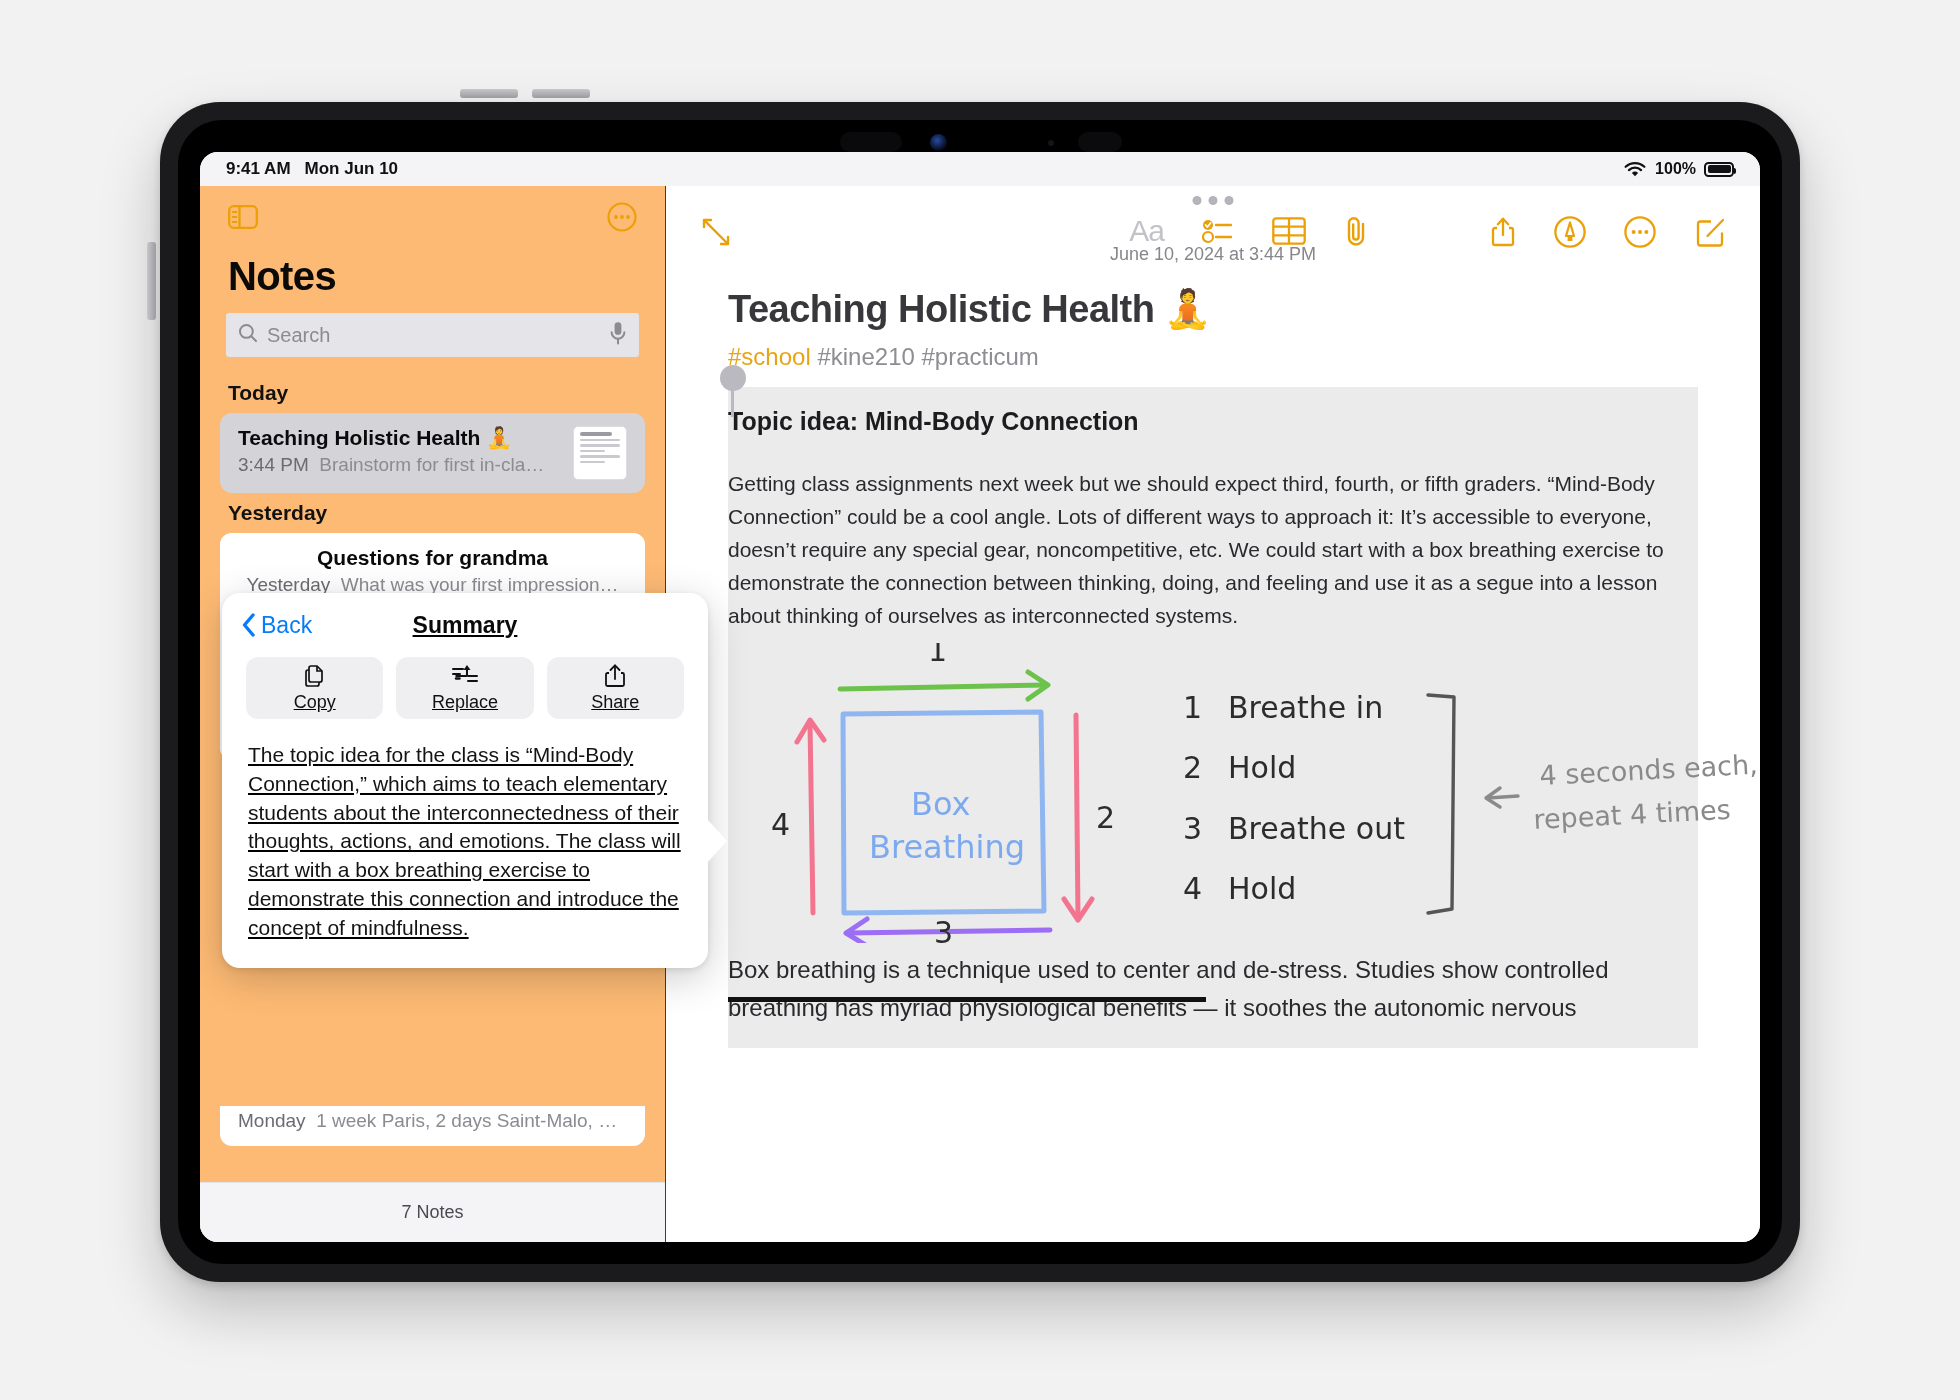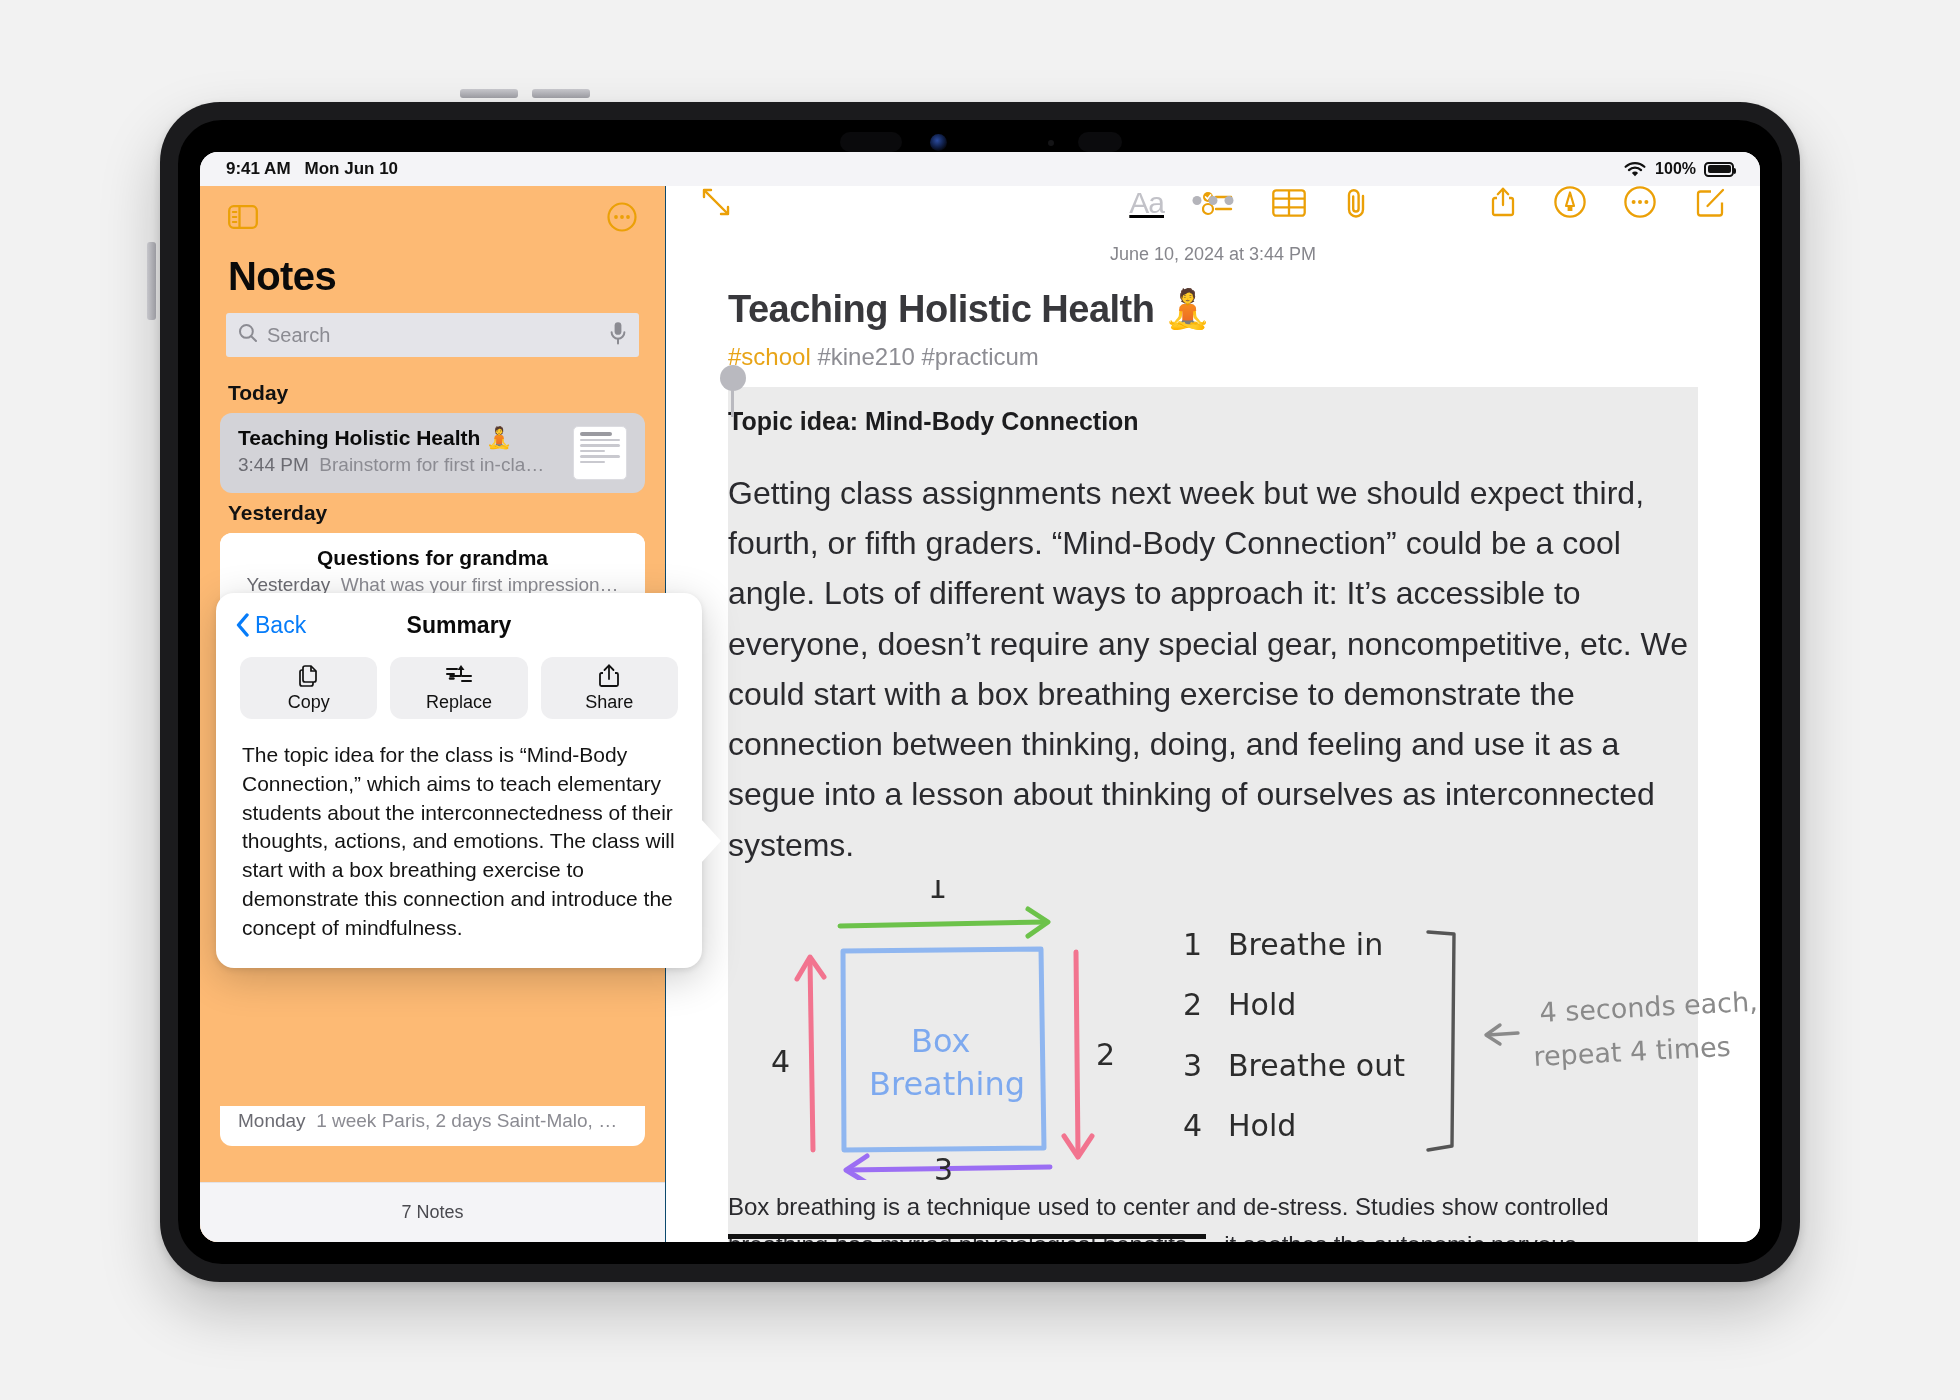--- a/index.html
+++ b/index.html
@@ -90,58 +90,58 @@
              padding:5px 6px; display:flex; flex-direction:column; gap:3px; }
   .nr-thumb span{ display:block; height:2.5px; background:#c9c9cf; border-radius:2px; }
   .nr-thumb span.s{ width:62%; }
   .nr-thumb span.t{ background:#9a9aa0; width:80%; height:3.5px; }
   .nr-div { height:1px; background:#e4e4e9; margin-left:18px; }
 
   .sb-footer{ margin-top:auto; border-top:1px solid #e2e2e7; height:60px; display:flex; align-items:center;
               justify-content:center; font-size:18px; color:#4a4a50; background:#f4f4f7; }
 
   
-  #popover { position:absolute; left:16px; top:407px; width:486px;
+  #popover { position:absolute; left:22px; top:407px; width:486px;
              background:#fff; border-radius:18px; box-shadow:0 10px 40px rgba(0,0,0,.20), 0 2px 6px rgba(0,0,0,.10);
-             z-index:20; }
+             z-index:20;text-decoration:underline; }
   #popover .tail{ position:absolute; right:-19px; top:226px; width:0; height:0;
                   border-top:22px solid transparent; border-bottom:22px solid transparent; border-left:20px solid #fff; }
   .pop-head { position:relative; height:64px; display:flex; align-items:center; justify-content:center; }
   .pop-back { position:absolute; left:20px; display:flex; align-items:center; gap:5px; color:#067cf9; font-size:23px; cursor:pointer;}
   .pop-title{ font-size:23px; font-weight:700; color:#0a0a0a; }
   .pop-actions{ display:flex; gap:13px; padding:0 24px 18px; }
   .pact { flex:1; background:#efeff1; border-radius:12px; height:62px; display:flex; flex-direction:column;
           align-items:center; justify-content:center; gap:3px; cursor:pointer; }
   .pact .lbl { font-size:18px; color:#111; }
   .pop-body{ padding:4px 26px 26px; font-size:21px; line-height:1.37; color:#141414; }
 
   
   #editor { flex:1; background:#fff; display:flex; flex-direction:column; min-width:0; position:relative; }
   .ed-grab { position:absolute; top:10px; left:50%; transform:translateX(-50%); display:flex; gap:7px; }
   .ed-grab i{ width:9px; height:9px; border-radius:50%; background:#b4b4ba; display:block; }
 
-  .ed-toolbar{ height:62px; display:flex; align-items:flex-start; padding:0 34px;text-decoration:underline; }
+  .ed-toolbar{ height:62px; display:flex; align-items:flex-end; padding:0 34px; }
   .ed-tools-mid{ display:flex; align-items:center; gap:38px; margin-left:auto; }
   .ed-tools-right{ display:flex; align-items:center; gap:38px; margin-left:120px; }
   .aa { font-size:30px; color:#c2c2c8; letter-spacing:-1px; }
 
   .ed-date { text-align:center; font-size:18px; color:#86868c; margin-top:-4px; }
 
   .ed-scroll { flex:1; overflow:hidden; padding:22px 62px 0; position:relative; }
   .ed-title { font-size:38px; font-weight:800; color:#38383c; letter-spacing:-.5px; }
   .ed-sub   { font-size:27px; font-weight:700; color:#3a3a3e; margin-top:6px; }
   .ed-tags  { font-size:24px; color:#8d8d93; margin-top:12px; }
   .ed-tags .hl{ color:#e8a417; }
 
   .sel-block{ position:relative; margin-top:16px; background:#ebebeb; padding:20px 0 22px 0; }
   .sel-handle{ position:absolute; left:-8px; top:-22px; width:26px; height:26px; border-radius:50%;
                background:#b9b9bf; }
   .sel-handle::after{ content:""; position:absolute; left:11px; top:18px; width:3px; height:34px; background:#b9b9bf; }
   .sel-h3 { font-size:25px; font-weight:700; color:#1c1c1e; }
-  .sel-p  { font-size:32px; line-height:1.57; color:#2a2a2e; margin-top:32px; }
+  .sel-p  { font-size:21px; line-height:1.57; color:#2a2a2e; margin-top:32px; }
 
   .sketch { margin-top:10px; height:300px; position:relative; }
   .sketch svg{ position:absolute; left:0; top:0; }
 
   .tail-p { font-size:24px; line-height:1.57; color:#2a2a2e; margin-top:8px; position:relative; }
   .strike { position:absolute; left:0; top:46px; width:478px; height:5px; background:#111; }
 </style>
 </head>
 <body>
 

